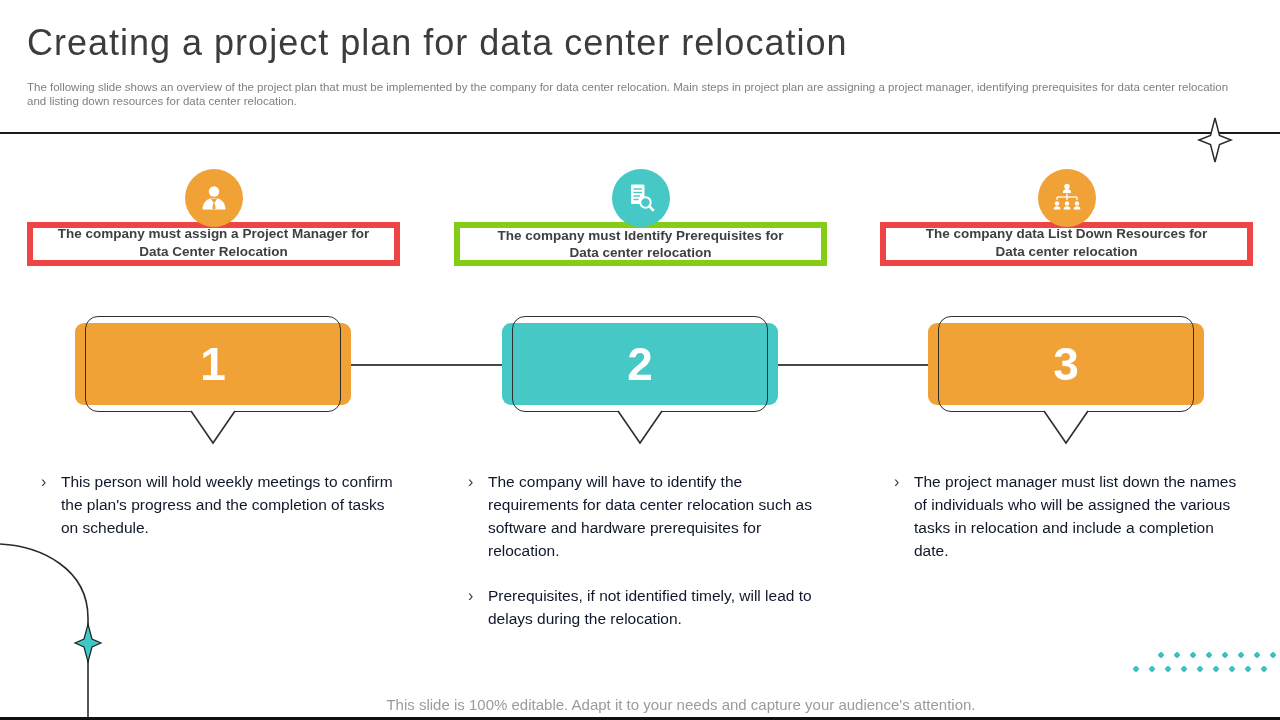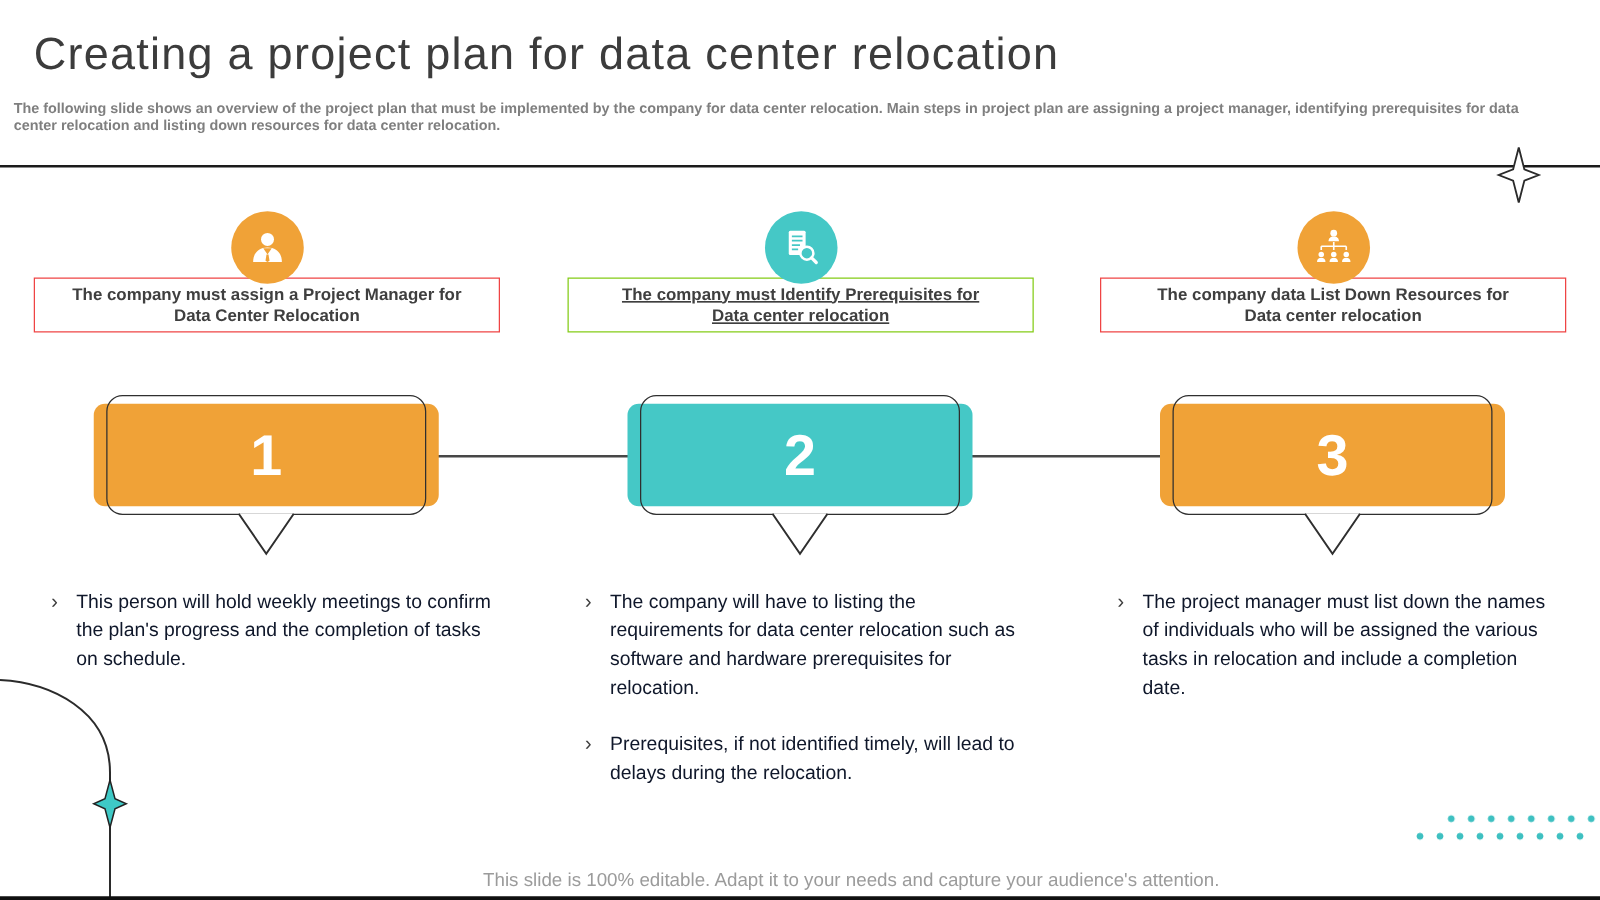--- a/index.html
+++ b/index.html
@@ -15,22 +15,22 @@
   }
 
   
   .title {
     position: absolute; left: 27px; top: 22px;
     font-size: 36px; font-weight: 400; letter-spacing: 1px;
     color: #3c3c3c;
     text-align: right;
   }
   .subtitle {
-    position: absolute; left: 11px; top: 80px; width: 1205px;
-    font-size: 11.5px; line-height: 14px; color: #7f7f7f; font-weight: bold;
+    position: absolute; left: 27px; top: 80px; width: 1205px;
+    font-size: 11.5px; line-height: 14px; color: #7f7f7f;
   }
   .divider {
     position: absolute; left: 0; top: 132px; width: 1280px; height: 2px;
     background: #1b1b1b;
   }
   .star-top-right { position: absolute; left: 1193px; top: 116px; }
 
   
   .columns { position: absolute; left: 0; top: 0; width: 1280px; height: 720px; }
   .col { position: absolute; top: 0; width: 427px; height: 720px; }
@@ -46,22 +46,22 @@
   }
   .bg-orange { background: #F0A237; }
   .bg-teal   { background: #45C8C6; }
 
   .heading-box {
     position: absolute; left: 27px; top: 222px; width: 373px; height: 44px;
     background: #ffffff;
     display: flex; align-items: center; justify-content: center;
     z-index: 2;
   }
-  .border-orange { border: 1px solid #ef4444; }
-  .border-teal   { border: 1px solid #84cc16; text-decoration: underline; }
+  .border-orange { border: 6px solid #ef4444; align-items: flex-end; }
+  .border-teal   { border: 6px solid #84cc16; }
   .heading-box span {
     display: block; max-width: 312px; text-align: center;
     font-size: 13.5px; font-weight: bold; line-height: 17.5px; color: #3f3f3f;
   }
 
   
   .connector {
     position: absolute; top: 364px; height: 2px; background: #474747; z-index: 1;
   }
   .connector.c1 { left: 347px; width: 156px; }
@@ -189,21 +189,21 @@
         <div class="bubble-outline"></div>
         <div class="bubble-number">2</div>
         <svg class="bubble-tail" width="48" height="36">
           <polygon points="2,1 46,1 24,33" fill="#ffffff"></polygon>
           <path d="M2,1 L24,33 L46,1" fill="none" stroke="#2f2f2f" stroke-width="1.6"></path>
         </svg>
       </div>
       <ul class="bullets">
         <li>
           <span class="bullet-marker">›</span>
-          <span class="bullet-text">The company will have to listing the requirements for data center relocation such as software and hardware prerequisites for relocation.</span>
+          <span class="bullet-text">The company will have to identify the requirements for data center relocation such as software and hardware prerequisites for relocation.</span>
         </li>
         <li>
           <span class="bullet-marker">›</span>
           <span class="bullet-text">Prerequisites, if not identified timely, will lead to delays during the relocation.</span>
         </li>
       </ul>
     </div>
 
     <div class="col col3">
       <div class="icon-circle bg-orange">

